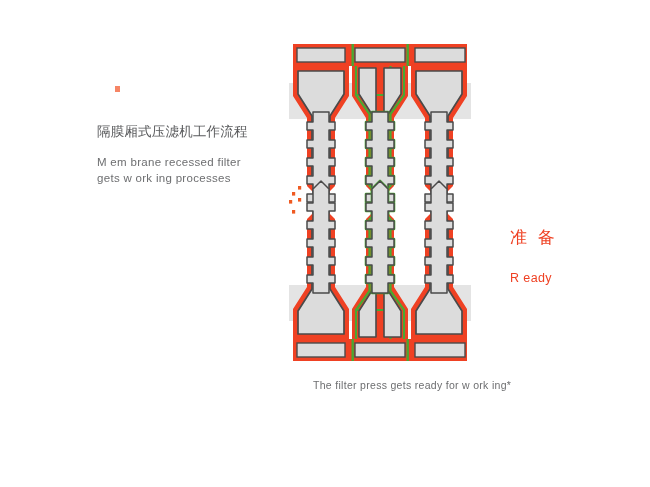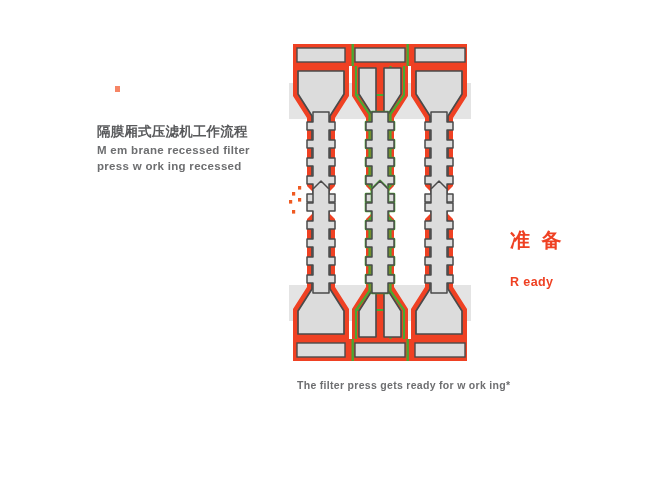--- a/index.html
+++ b/index.html
@@ -14,42 +14,41 @@
     overflow: hidden;
     font-family: "Liberation Sans", sans-serif;
     color: #58595b;
   }
 
   .stage {
     position: absolute;
     left: 0; top: 0;
     width: 559px;
     height: 487px;
-    font-weight: bold;
   }
 
   
   .title-block {
     position: absolute;
     left: 97px;
     top: 123px;
     width: 200px;
     line-height: 1.35;
   }
   .title-cn {
     font-size: 13.5px;
     color: #595a5c;
     letter-spacing: 0.2px;
     white-space: nowrap;
   }
   .title-en {
     font-size: 11.5px;
     color: #6d6e70;
     letter-spacing: 0.3px;
-    margin-top: 2px;
+    margin-top: 14px;
   }
   .title-en-2 {
     font-size: 11.5px;
     color: #6d6e70;
     letter-spacing: 0.3px;
   }
 
   .tiny-mark {
     position: absolute;
     left: 115px;
@@ -60,21 +59,21 @@
     opacity: .85;
   }
 
   .status-block {
     position: absolute;
     left: 510px;
     top: 226px;
     line-height: 1.45;
   }
   .status-cn {
-    font-size: 20px;
+    font-size: 17px;
     color: #ef4123;
     letter-spacing: 3px;
     white-space: nowrap;
   }
   .status-en {
     font-size: 12.5px;
     color: #ef4123;
     letter-spacing: 0.4px;
     margin-top: 18px;
   }
@@ -89,20 +88,21 @@
     font-size: 11.5px;
     color: #5f6062;
     letter-spacing: 0.4px;
     white-space: nowrap;
   }
   .caption-en {
     font-size: 10.5px;
     color: #6d6e70;
     letter-spacing: 0.3px;
     white-space: nowrap;
+    margin-left: 16px;
   }
 
   
   .diagram {
     position: absolute;
     left: 285px;
     top: 40px;
     width: 190px;
     height: 325px;
   }
@@ -111,21 +111,21 @@
 </head>
 <body>
 
 <div class="stage">
 
   <div class="tiny-mark"></div>
 
   <div class="title-block">
     <div class="title-cn">隔膜厢式压滤机工作流程</div>
     <div class="title-en">M em brane recessed filter</div>
-    <div class="title-en-2">press w ork ing recessed</div>
+    <div class="title-en-2">gets w ork ing processes</div>
   </div>
 
   <div class="status-block">
     <div class="status-cn">准 备</div>
     <div class="status-en">R eady</div>
   </div>
 
   <div class="caption-block">
     <div class="caption-en">The filter press gets ready for w ork ing*</div>
   </div>

